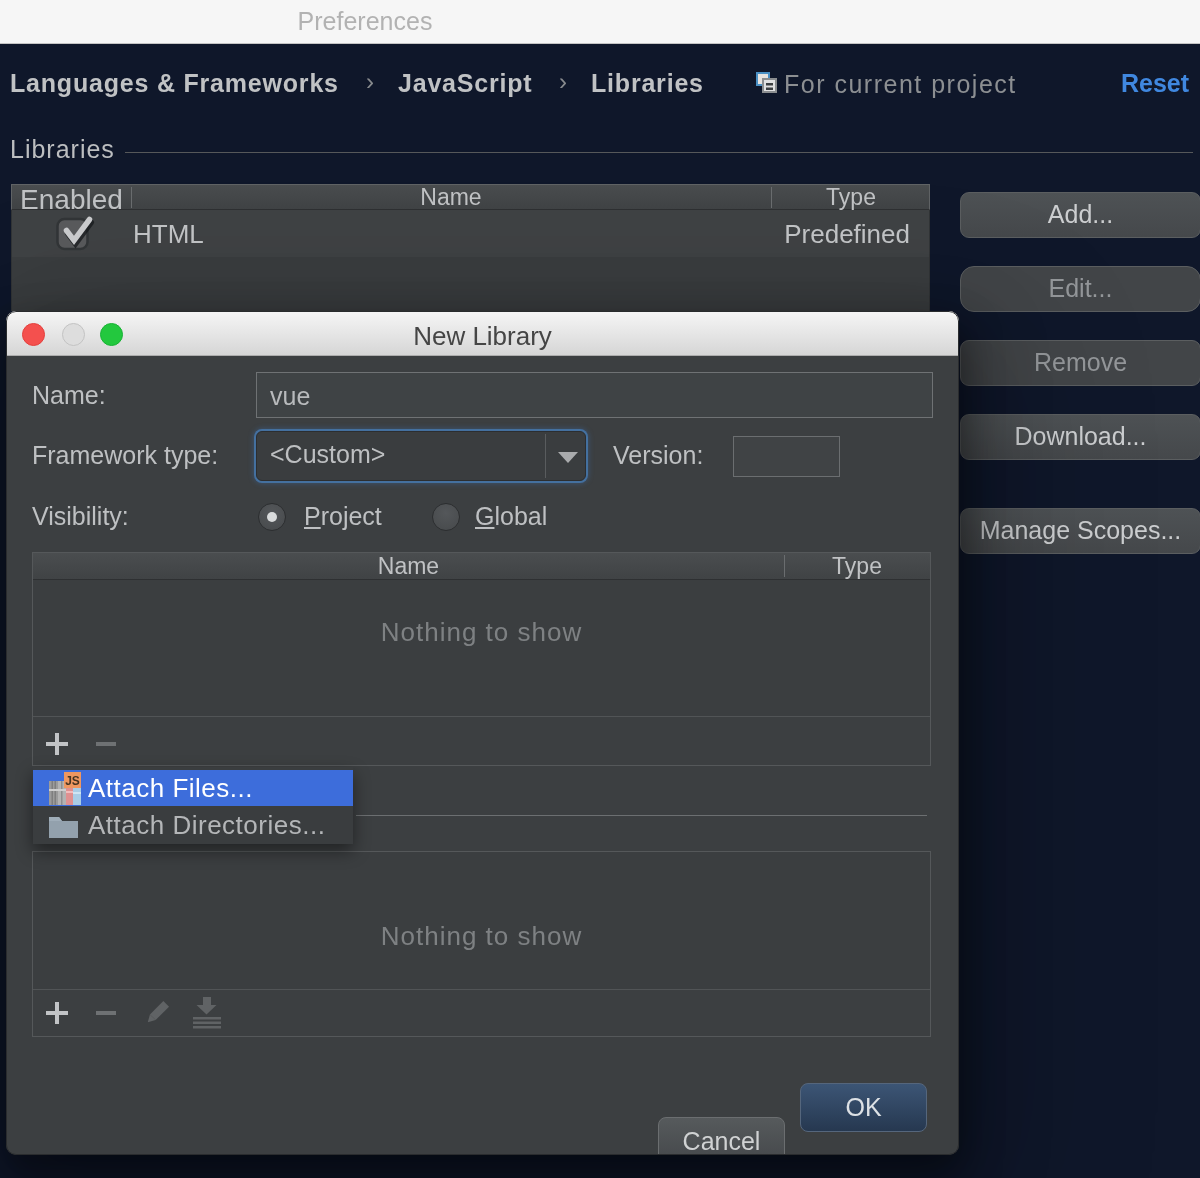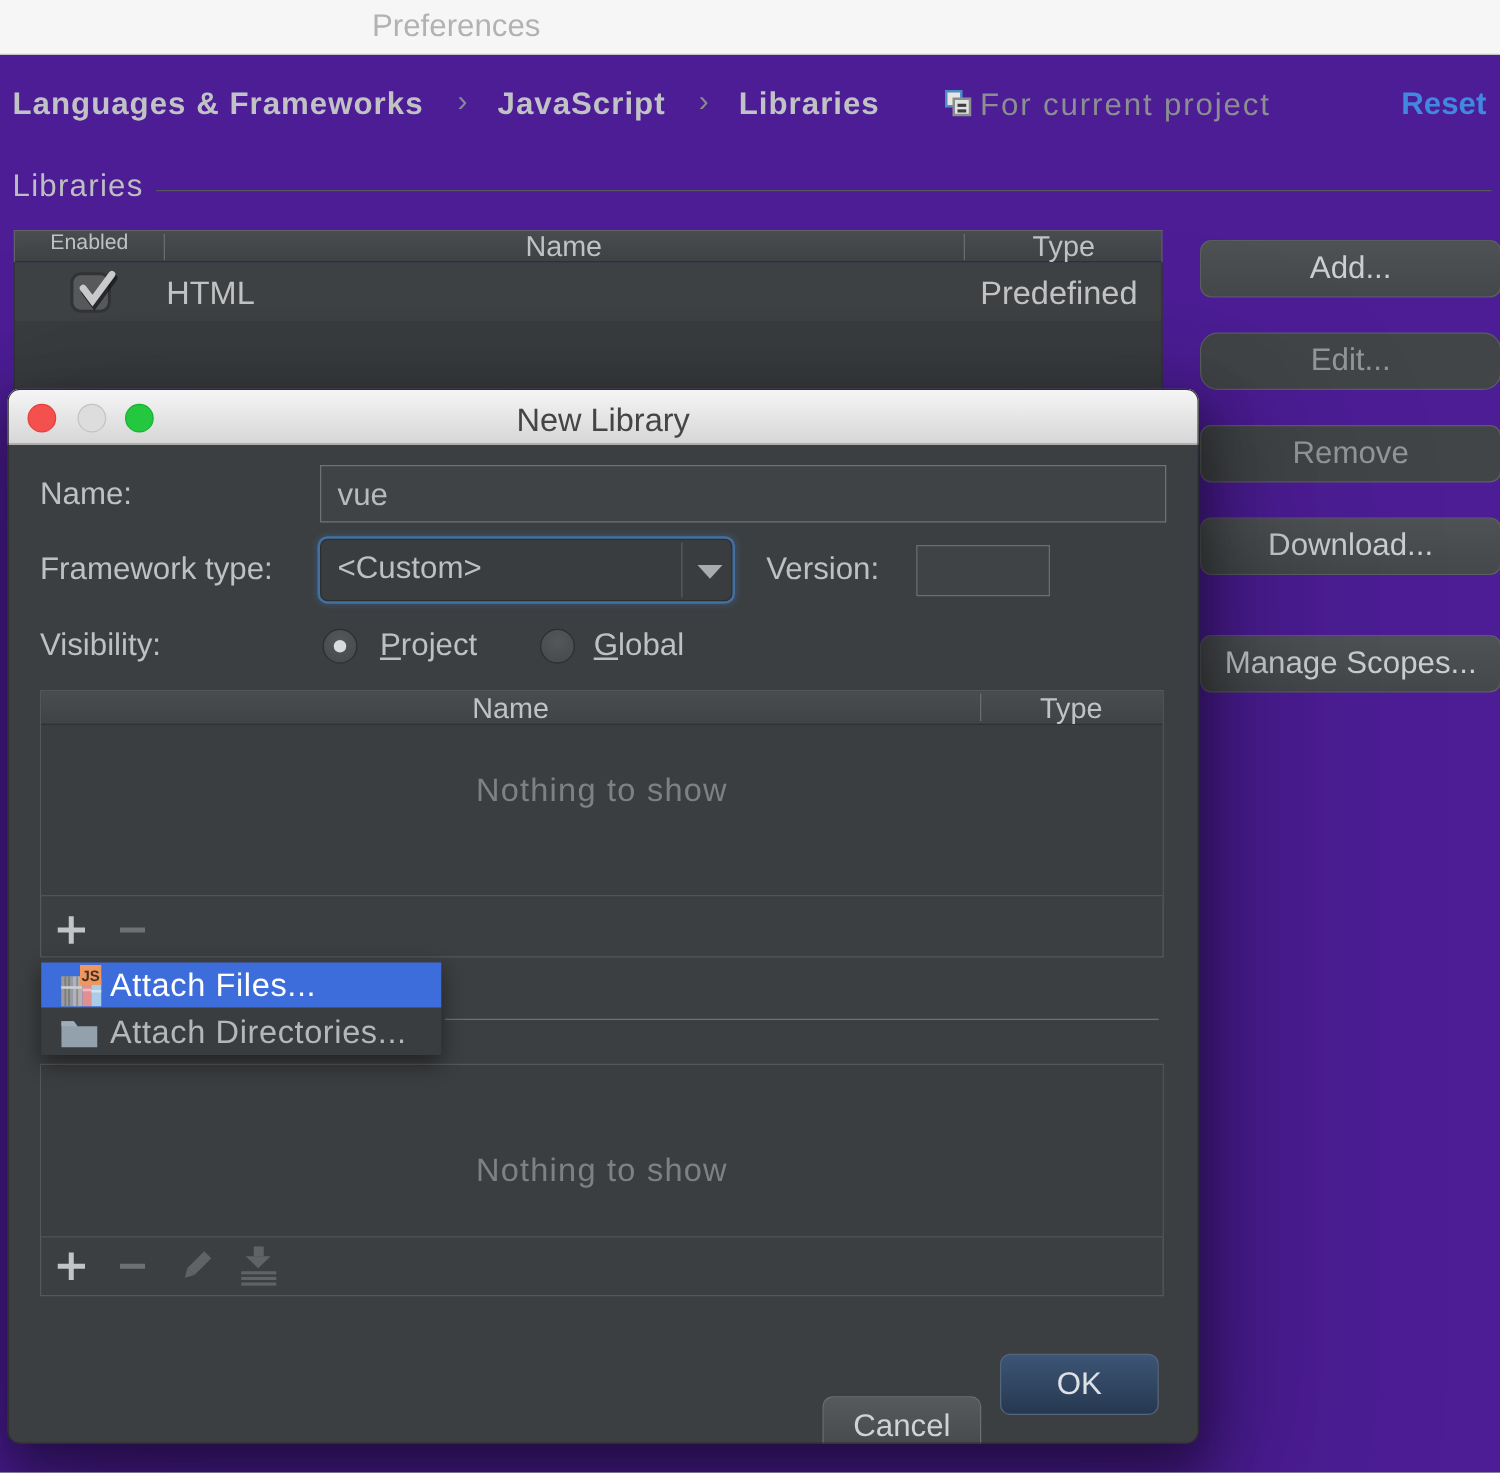--- a/index.html
+++ b/index.html
@@ -1,17 +1,17 @@
 <!DOCTYPE html>
 <html><head>
 <meta charset="utf-8">
 <style>
   html,body{margin:0;padding:0;}
   #page{position:relative;width:1200px;height:1178px;overflow:hidden;
-        background:#4c1d95;font-family:"Liberation Sans",sans-serif;text-decoration:underline;}
+        background:#0f172a;font-family:"Liberation Sans",sans-serif;text-decoration:underline;}
   .abs{position:absolute;}
   .lbl{position:absolute;font-size:25px;color:#bec0c2;white-space:nowrap;}
   .btn{position:absolute;left:960px;width:241px;height:46px;border-radius:9px;
        background:linear-gradient(#4e5255,#45484b);border:1px solid #5b5e60;
        box-sizing:border-box;text-align:center;line-height:43px;font-size:25px;color:#ccced0;}
   .btn.dis{color:#94979a;background:#424548;}
   .tblhead{background:linear-gradient(#4a4d4f,#404345);}
 </style>
 </head>
 <body>
@@ -35,21 +35,21 @@
   <div class="lbl" style="left:784px;top:70px;letter-spacing:1.5px;color:#8c8f92;">For current project</div>
   <div class="lbl" style="left:1121px;top:69px;font-weight:bold;color:#4088e0;">Reset</div>
 
   <div class="lbl" style="left:10px;top:135px;letter-spacing:1px;color:#bcbec0;">Libraries</div>
   <div class="abs" style="left:125px;top:152px;width:1068px;height:1px;background:#56585a;"></div>
 
   <div class="abs" style="left:11px;top:184px;width:919px;height:127px;">
     <div class="abs tblhead" style="left:0;top:0;width:919px;height:26px;border:1px solid #606365;border-bottom:1px solid #2e3032;box-sizing:border-box;">
       <div class="abs" style="left:119px;top:2px;width:1px;height:21px;background:#6a6d6f;"></div>
       <div class="abs" style="left:759px;top:2px;width:1px;height:21px;background:#6a6d6f;"></div>
-      <div class="abs" style="left:0;top:-1px;width:119px;text-align:center;font-size:17px;color:#c0c2c4;">Enabled</div>
+      <div class="abs" style="left:0;top:-1px;width:119px;text-align:center;font-size:28px;color:#c0c2c4;">Enabled</div>
       <div class="abs" style="left:119px;top:-1px;width:640px;text-align:center;font-size:23px;color:#c0c2c4;">Name</div>
       <div class="abs" style="left:759px;top:-1px;width:160px;text-align:center;font-size:23px;color:#c0c2c4;">Type</div>
     </div>
     <div class="abs" style="left:0;top:26px;width:919px;height:101px;background:#3a3d3f;border-left:1px solid #313436;border-right:1px solid #313436;box-sizing:border-box;"></div>
     <div class="abs" style="left:1px;top:26px;width:917px;height:47px;background:#3f4244;"></div>
 
     <svg class="abs" style="left:42px;top:27px;overflow:visible;" width="40" height="42" viewBox="0 0 40 42">
       <rect x="4.5" y="8" width="30" height="30" rx="7" fill="#595a5c" stroke="#323537" stroke-width="2.5"></rect>
       <path d="M13.5 19.5 L21 29.5 L36.5 8.5" fill="none" stroke="#17191c" stroke-width="6" stroke-linecap="round" opacity="0.75" transform="translate(1.5,3)"></path>
       <path d="M13.5 19.5 L21 29.5 L36.5 8.5" fill="none" stroke="#cbccce" stroke-width="5.5" stroke-linecap="round"></path>

